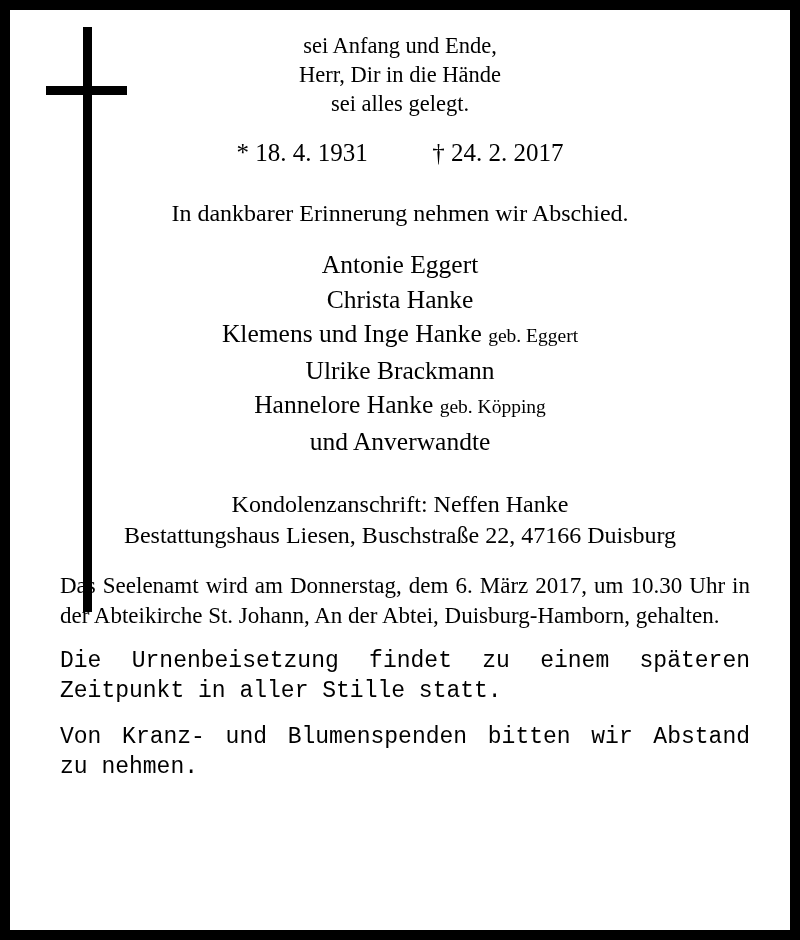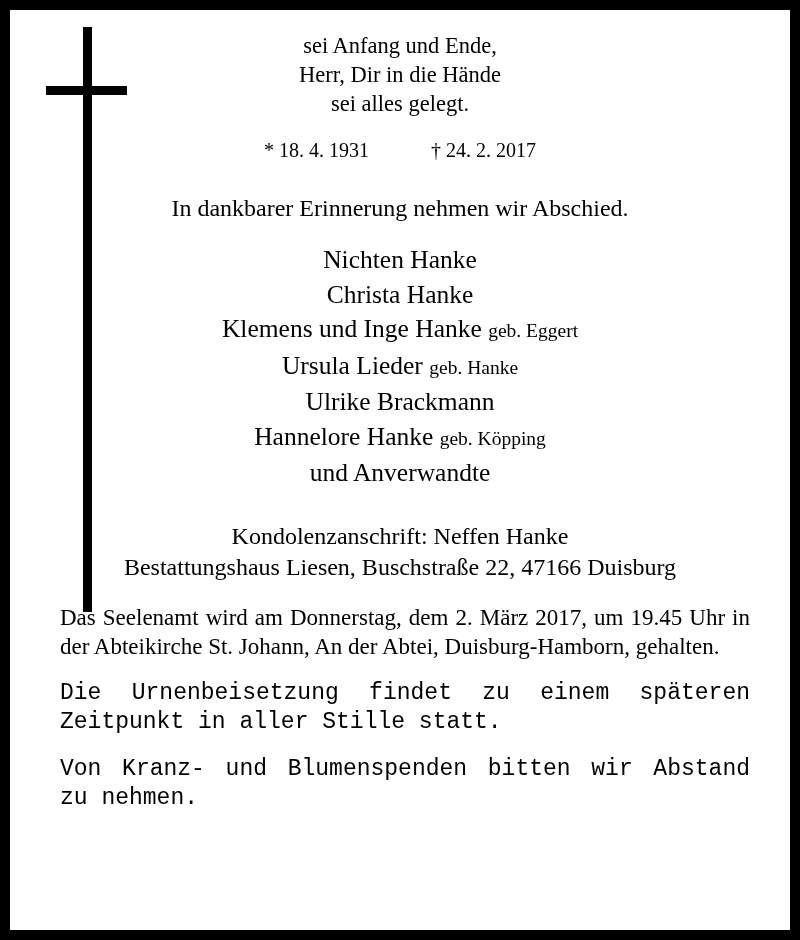--- a/index.html
+++ b/index.html
@@ -72,21 +72,21 @@
     font-size: 53px;
     font-weight: bold;
     line-height: 1;
     letter-spacing: 0.5px;
     margin: 0;
     padding-top: 37px;
   }
 
   .dates {
     text-align: center;
-    font-size: 20px;
+    font-size: 25px;
     line-height: 1;
     margin: 0;
     padding-top: 22px;
   }
   .dates .date-gap { display: inline-block; width: 52px; }
 
   .farewell {
     text-align: center;
     font-size: 24px;
     line-height: 1;
@@ -144,33 +144,32 @@
         <span>*</span>
         <span>18. 4. 1931</span>
         <span class="date-gap"></span>
         <span>†</span>
         <span>24. 2. 2017</span>
       </div>
 
       <div class="farewell">In dankbarer Erinnerung nehmen wir Abschied.</div>
 
       <div class="mourners" id="mourners-list">
-          <div><span>Nichten Hanke</span></div>
+          <div><span>Antonie Eggert</span></div>
           <div><span>Christa Hanke</span></div>
           <div><span>Klemens und Inge Hanke</span> <span class="nee">geb. Eggert</span></div>
-          <div><span>Ursula Lieder</span> <span class="nee">geb. Hanke</span></div>
           <div><span>Ulrike Brackmann</span></div>
           <div><span>Hannelore Hanke</span> <span class="nee">geb. Köpping</span></div>
           <div><span>und Anverwandte</span></div>
         </div>
 
       <div class="condolence">
         <div>Kondolenzanschrift: Neffen Hanke</div>
         <div>Bestattungshaus Liesen, Buschstraße 22, 47166 Duisburg</div>
       </div>
 
-      <div class="para">Das Seelenamt wird am Donnerstag, dem 2. März 2017, um 19.45 Uhr in der Abteikirche St. Johann, An der Abtei, Duisburg-Hamborn, gehalten.</div>
+      <div class="para">Das Seelenamt wird am Donnerstag, dem 6. März 2017, um 10.30 Uhr in der Abteikirche St. Johann, An der Abtei, Duisburg-Hamborn, gehalten.</div>
       <div class="para para-tight">Die Urnenbeisetzung findet zu einem späteren Zeitpunkt in aller Stille statt.</div>
       <div class="para para-tight">Von Kranz- und Blumenspenden bitten wir Abstand zu nehmen.</div>
 
     </div>
   </div>
 </div>
 
 </body></html>

